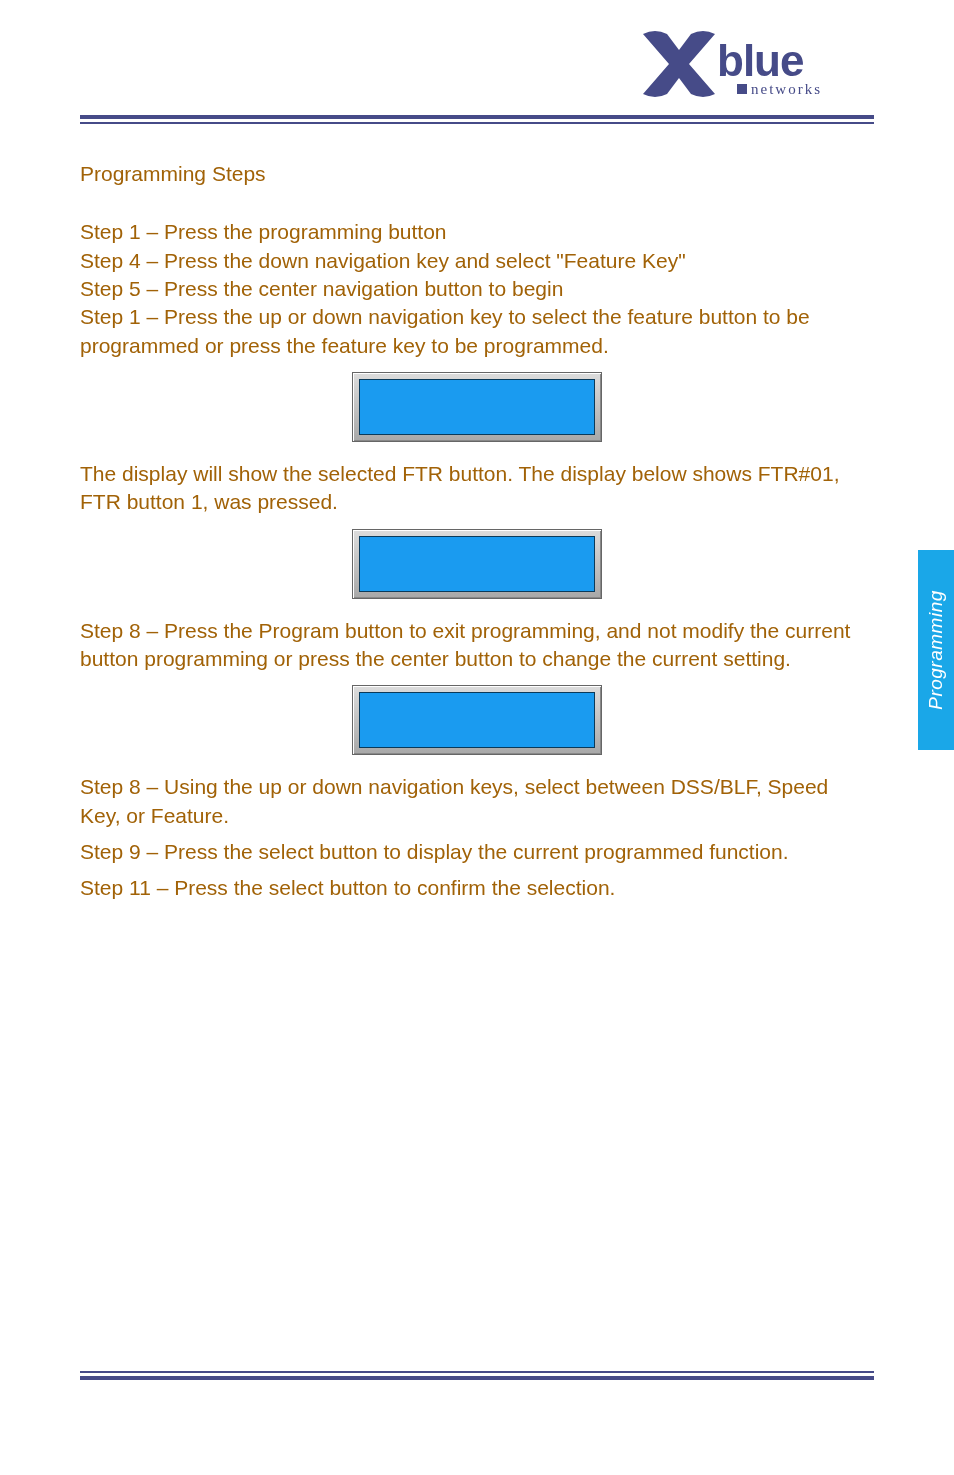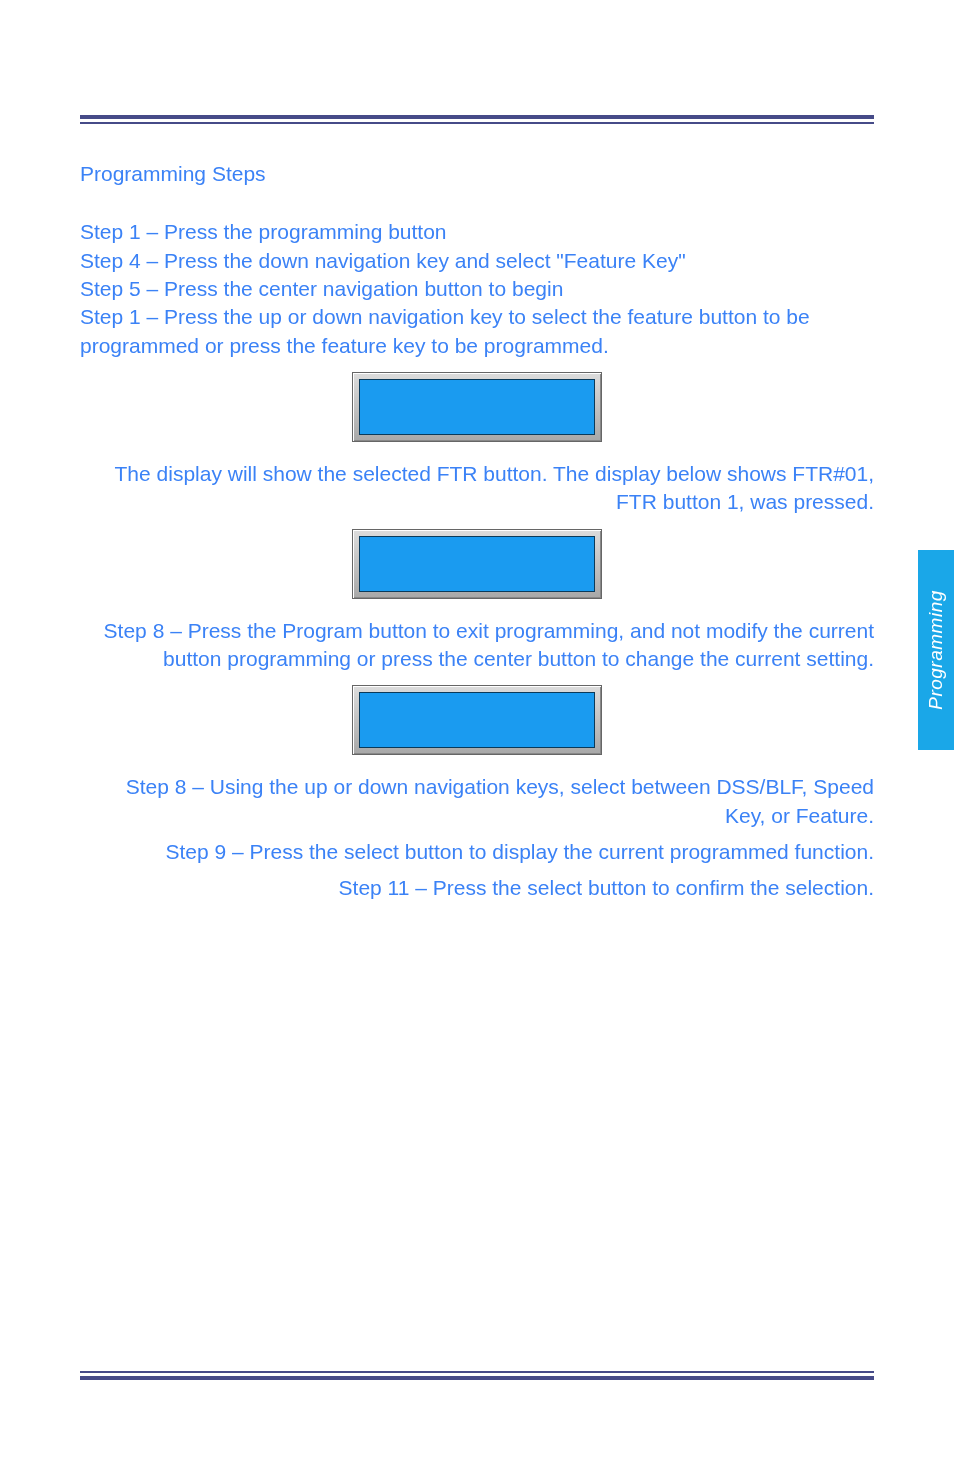--- a/index.html
+++ b/index.html
@@ -42,28 +42,28 @@
     border-top: 4px solid #464b88;
     margin-top: 3px;
   }
 
   .content {
     position: absolute;
     left: 80px;
     right: 80px;
     top: 160px;
     font-size: 21px;
-    color: #3b82f6;
+    color: #a16207;
     line-height: 1.35;
   }
 
   .section-title { margin-bottom: 30px; }
   .step-block { }
   .step-line { }
-  .para { margin-top: 18px; text-align: right; }
+  .para { margin-top: 18px; }
   .para + .para { margin-top: 8px; }
 
   .display-wrap {
     width: 100%;
     display: flex;
     justify-content: center;
     margin: 12px 0 8px 0;
   }
   .phone-display {
     width: 250px;
@@ -98,20 +98,37 @@
     transform: rotate(-90deg);
     white-space: nowrap;
     letter-spacing: 0.5px;
   }
 </style>
 </head>
 <body>
 
 <div class="page">
 
+  <div class="logo">
+    <svg width="220" height="78" viewBox="0 0 220 78">
+
+      <g fill="#464b88">
+        <path d="M4 4 Q16 -2 28 4 L40 20 L52 4 Q64 -2 76 4 L50 34 L76 64 Q64 70 52 64 L40 48 L28 64 Q16 70 4 64 L30 34 Z"></path>
+      </g>
+
+      <g fill="#464b88" font-family="Arial Black, Arial, sans-serif" font-weight="900">
+        <text x="78" y="46" font-size="44" letter-spacing="-1">blue</text>
+      </g>
+
+      <g fill="#464b88">
+        <rect x="98" y="54" width="10" height="10"></rect>
+        <text x="112" y="64" font-size="15" font-family="Verdana" letter-spacing="2">networks</text>
+      </g>
+    </svg>
+  </div>
 
   <div class="rule-top"></div>
 
   <div class="side-tab">
     <span>Programming</span>
   </div>
 
   <div class="content">
     <div class="section-title">Programming Steps</div>
 

